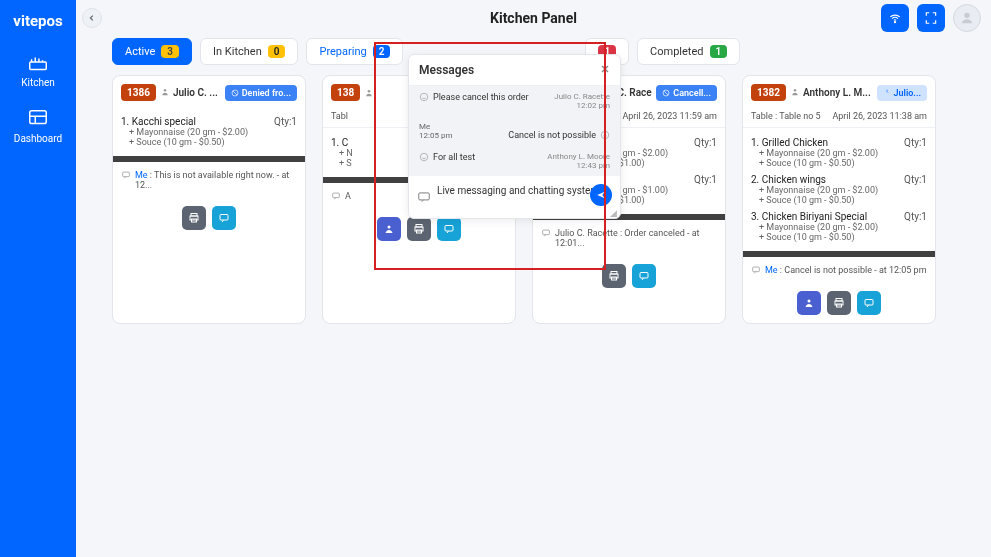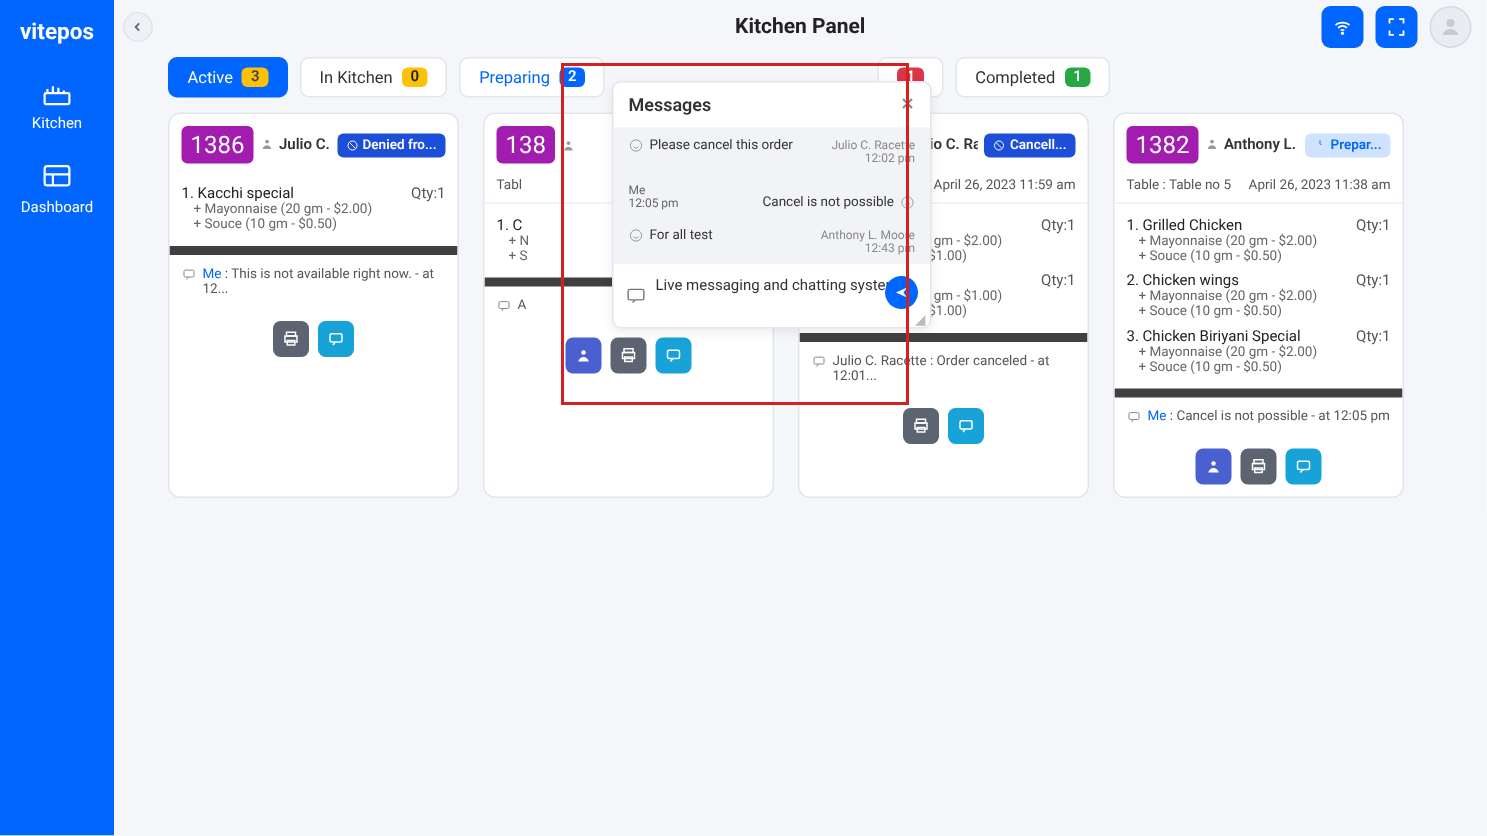--- a/index.html
+++ b/index.html
@@ -21,25 +21,25 @@
     .tab-pill.active{background:#0066ff;color:#fff;border-color:#0066ff}
     .pill-badge{background:#ffc107;color:#222;border-radius:4px;padding:1px 6px;font-size:10px;font-weight:600}
     .tab-pill.active .pill-badge{background:#ffc107;color:#444}
     .pill-badge.green{background:#28a745;color:#fff}
     .pill-badge.red{background:#dc3545;color:#fff}
     .tab-pill.p-blue{color:#0066ff}
     .tab-pill .pill-badge.blue{background:#0066ff;color:#fff}
     .cards-row{display:flex;gap:16px;padding:0 12px 0 36px}
     .card{background:#fff;border:1px solid #e2e5ec;border-radius:8px;width:194px;padding:0;overflow:hidden;font-size:10px}
     .card-header{display:flex;align-items:center;gap:4px;padding:8px 8px 6px}
-    .order-num{background:#a21caf;color:#fff;border-radius:4px;padding:3px 6px;font-size:16px;font-weight:400}
+    .order-num{background:#c2410c;color:#fff;border-radius:4px;padding:3px 6px;font-size:10px;font-weight:700}
     .waiter{display:flex;gap:3px;color:#333;font-weight:600;font-size:10px;flex:1;overflow:hidden;white-space:nowrap;text-overflow:ellipsis}
     .waiter svg{width:10px;height:10px;flex-shrink:0}
     .status-badge{border-radius:4px;padding:3px 6px;font-size:9px;font-weight:600;color:#fff;display:flex;align-items:center;gap:3px;white-space:nowrap}
-    .status-badge.red{background:#1d4ed8}
+    .status-badge.red{background:#3b82f6}
     .status-badge.blue{background:#cfe2ff;color:#0066ff}
     .status-badge svg{width:8px;height:8px}
     .card-meta{display:flex;justify-content:space-between;padding:4px 8px 6px;font-size:9px;color:#555;border-bottom:1px solid #eef0f5}
     .card-items{padding:6px 8px}
     .item-row{padding:3px 0}
     .item-title{display:flex;justify-content:space-between}
     .item-title span:first-child{color:#222}
     .item-title span:last-child{color:#555}
     .addon{color:#666;font-size:9px;padding-left:8px}
     .card-note{border-top:6px solid #404040;padding:8px;font-size:9px;color:#555;display:flex;gap:4px}
@@ -324,21 +324,21 @@
               <svg viewBox="0 0 24 24" fill="#999" width="10" height="10">
                 <circle cx="12" cy="8" r="3"></circle>
                 <path d="M5 20c1-4 4-6 7-6s6 2 7 6z"></path>
               </svg>
               <span>Anthony L. M...</span>
             </div>
             <div class="status-badge blue">
               <svg viewBox="0 0 24 24" fill="none" stroke="currentColor" stroke-width="2">
                 <path d="M12 2v6l3 3"></path>
               </svg>
-              <span>Prepar...</span>
+              <span>Julio...</span>
             </div>
           </div>
           <div class="card-meta">
             <span>Table : Table no 5</span>
             <span>April 26, 2023 11:38 am</span>
           </div>
           <div class="card-items">
             <div class="item-row">
               <div class="item-title">
                 <span>1. Grilled Chicken</span>

